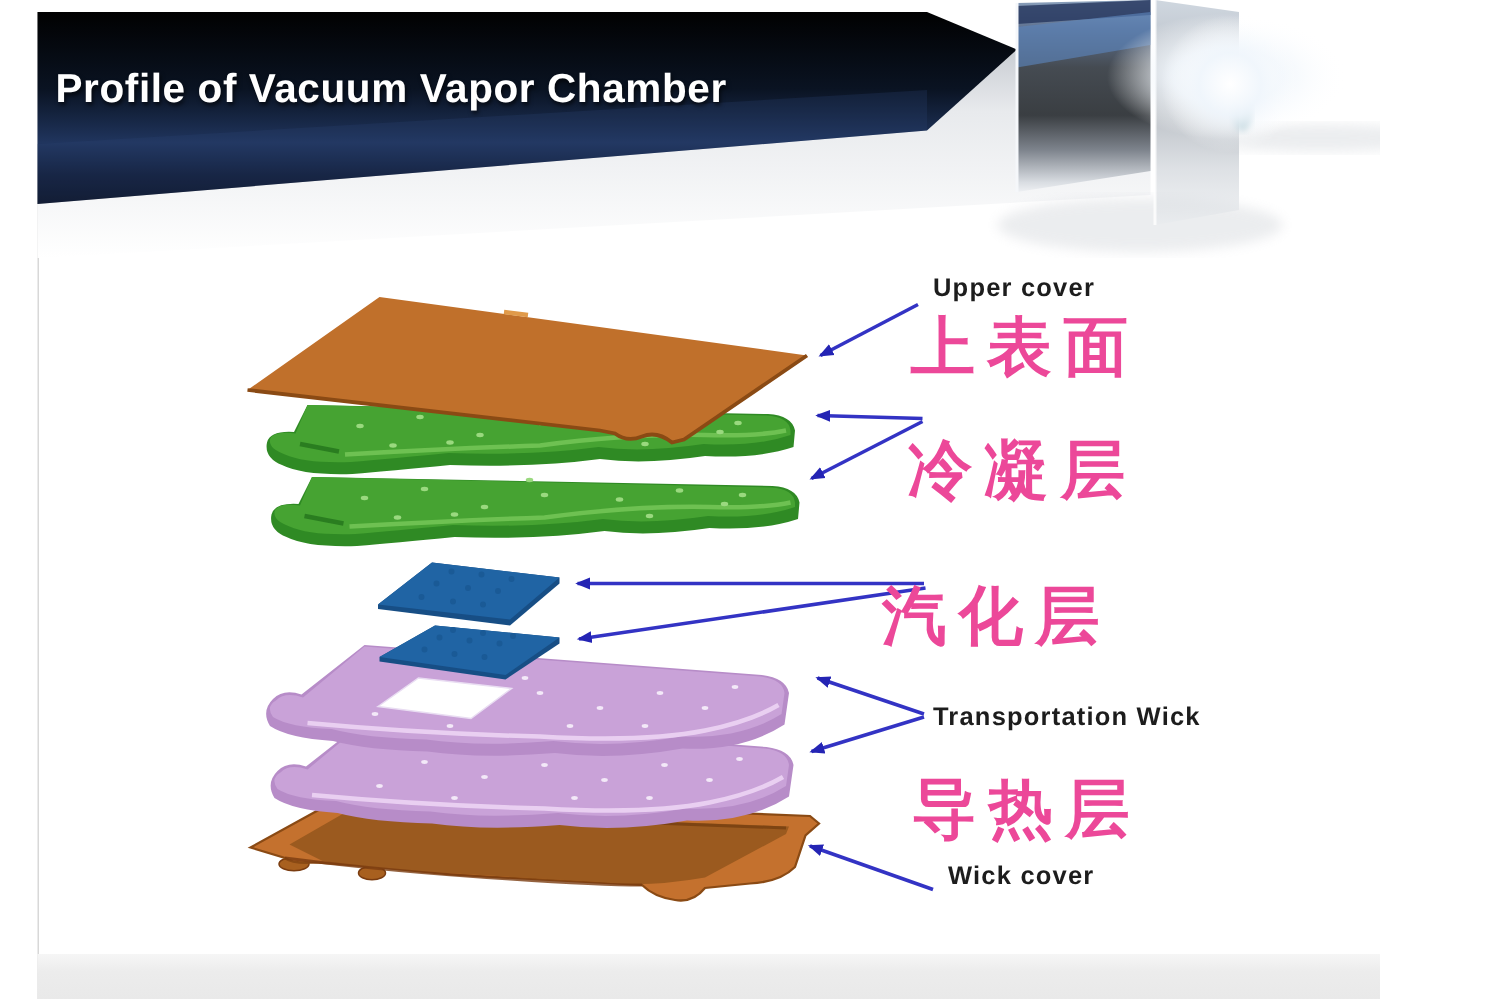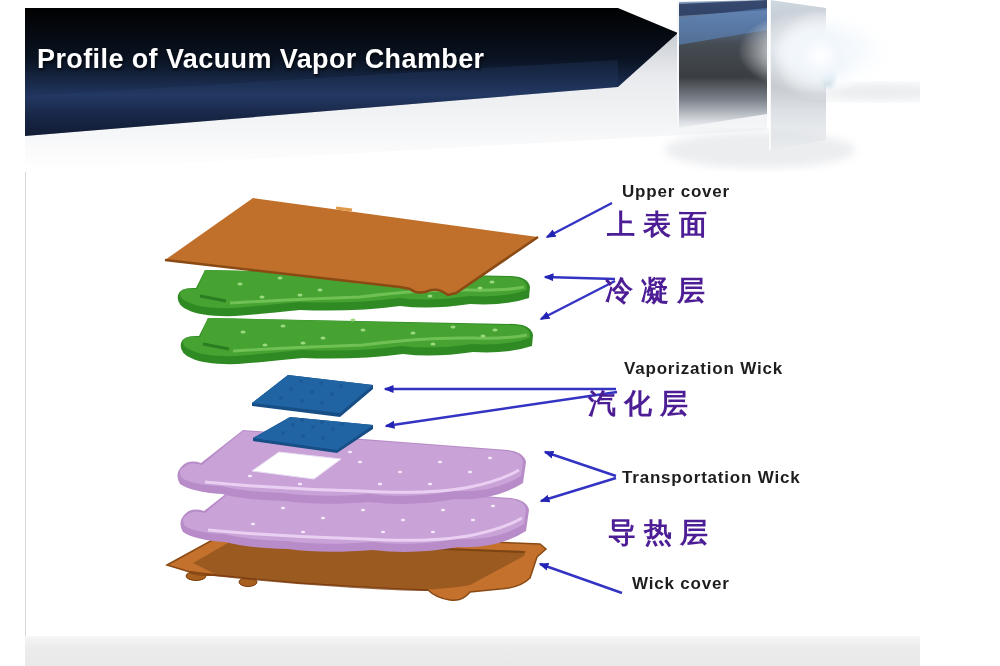--- a/index.html
+++ b/index.html
@@ -8,21 +8,21 @@
     overflow:hidden;font-family:"Liberation Sans",sans-serif;
   }
   .bg-svg,.diagram-svg{position:absolute;left:0;top:0;width:1000px;height:666px;display:block;}
   .slide-title{
     position:absolute;left:37px;top:44px;color:#ffffff;font-size:27px;font-weight:bold;
     letter-spacing:.4px;white-space:nowrap;text-shadow:1px 2px 3px rgba(0,0,0,.65);
   }
   .lbl{position:absolute;white-space:nowrap;line-height:1.1;}
   .lbl.en{font-size:17px;font-weight:bold;color:#1d1d1d;letter-spacing:.8px;}
   .lbl.zh{
-    font-size:28px;font-weight:bold;color:#4c1d95;letter-spacing:8px;line-height:1;
+    font-size:43px;font-weight:bold;color:#ec4899;letter-spacing:8px;line-height:1;
     font-family:"DejaVu Sans","Liberation Sans",sans-serif;
   }
 </style>
 </head>
 <body>
 
 <div class="page">
 
   <svg class="bg-svg" viewBox="0 0 1000 666">
     <defs>
@@ -210,23 +210,22 @@
       <line x1="616" y1="478" x2="541" y2="501" marker-end="url(#ah)"></line>
       <line x1="622" y1="593" x2="540" y2="564" marker-end="url(#ah)"></line>
     </g>
   </svg>
 
   <div class="slide-title">Profile of Vacuum Vapor Chamber</div>
 
   <div class="lbl en" style="left:622px;top:183px;">Upper cover</div>
   <div class="lbl zh" style="left:607px;top:211px;">上表面</div>
 
-  <div class="lbl zh" style="left:605px;top:277px;">冷凝层</div>
-
-  <div class="lbl en" style="left:624px;top:360px;">Vaporization Wick</div>
+  <div class="lbl zh" style="left:605px;top:293px;">冷凝层</div>
+
   <div class="lbl zh" style="left:588px;top:390px;">汽化层</div>
 
   <div class="lbl en" style="left:622px;top:469px;">Transportation Wick</div>
   <div class="lbl zh" style="left:608px;top:503px;margin-top:16px;">导热层</div>
 
   <div class="lbl en" style="left:632px;top:575px;">Wick cover</div>
 
 </div>
 
 </body></html>

